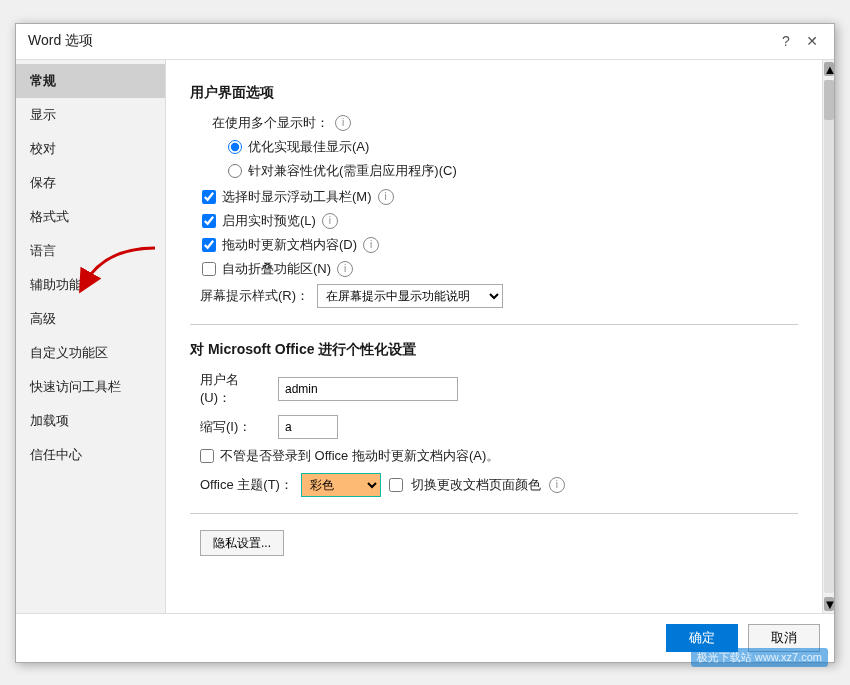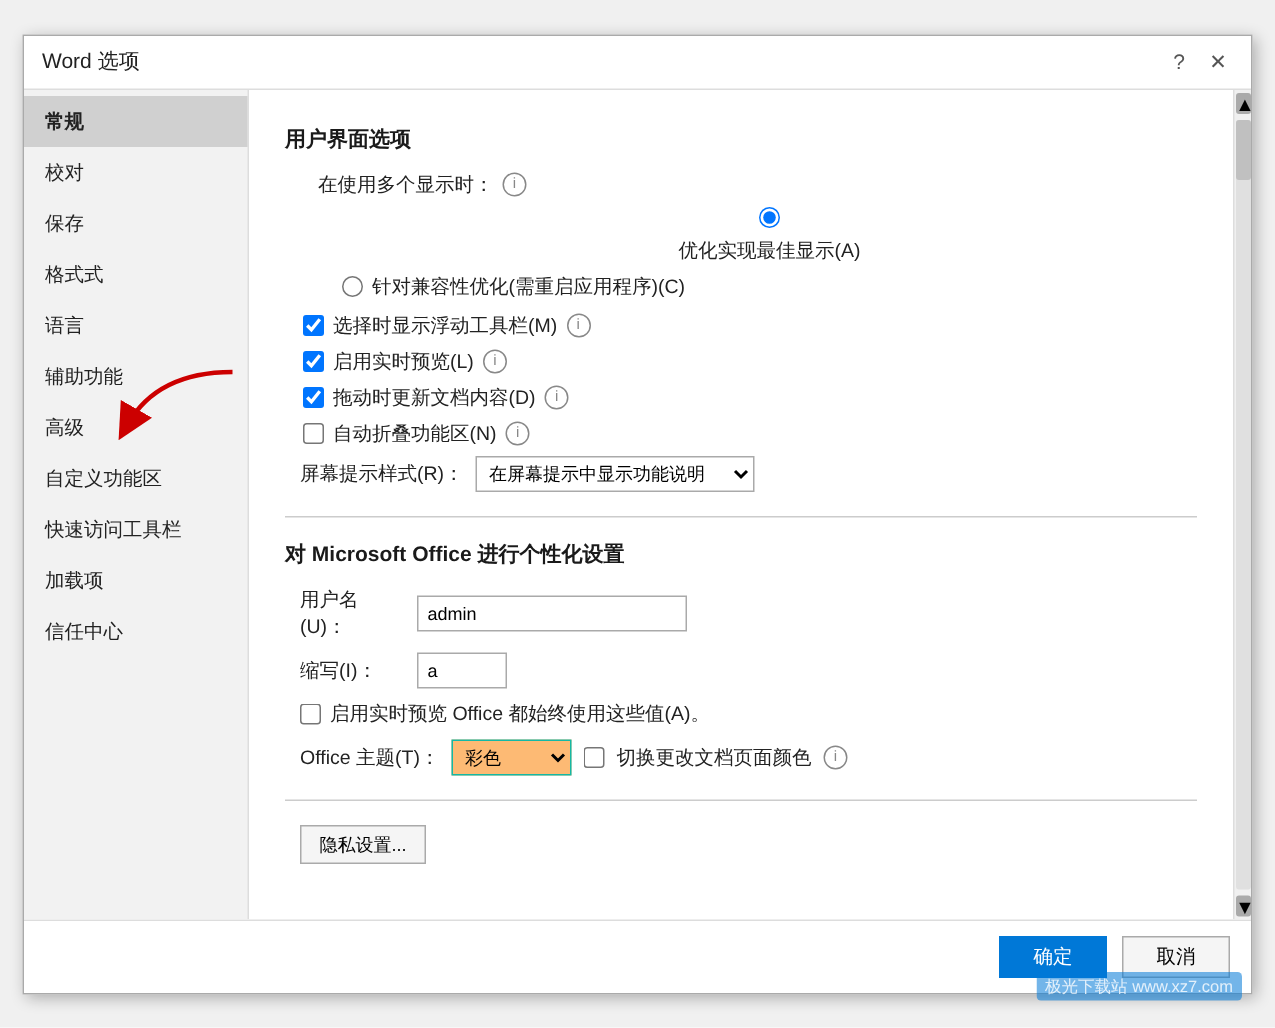--- a/index.html
+++ b/index.html
@@ -290,20 +290,21 @@
       <div class="title-bar-controls">
         <button class="title-btn">?</button>
         <button class="title-btn">✕</button>
       </div>
     </div>
 
     <div class="content-area">
 
       <div class="sidebar">
         <div class="sidebar-item active">常规</div>
+        <div class="sidebar-item">显示</div>
         <div class="sidebar-item">校对</div>
         <div class="sidebar-item">保存</div>
         <div class="sidebar-item">格式式</div>
         <div class="sidebar-item">语言</div>
         <div class="sidebar-item">辅助功能</div>
         <div class="sidebar-item">高级</div>
         <div class="sidebar-item">自定义功能区</div>
         <div class="sidebar-item">快速访问工具栏</div>
         <div class="sidebar-item">加载项</div>
         <div class="sidebar-item">信任中心</div>
@@ -312,21 +313,21 @@
       <div class="main-panel">
 
 
         <div class="section-title">用户界面选项</div>
 
         <div class="option-group">
           <div class="option-row">
             <span class="option-label">在使用多个显示时：</span>
             <span class="info-icon">i</span>
           </div>
-          <div class="option-row" style="padding-left:16px;flex-direction:column;">
+          <div class="option-row" style="padding-left:16px;">
             <input type="radio" name="display_opt" id="radio_opt" checked="" style="">
             <label for="radio_opt" class="option-label tooltip-label">
               <span>优化实现最佳显示(A)</span>
             </label>
           </div>
           <div class="option-row" style="padding-left:16px;">
             <input type="radio" name="display_opt" id="radio_compat" style="">
             <label for="radio_compat" class="option-label">
               <span>针对兼容性优化(需重启应用程序)(C)</span>
             </label>
@@ -383,21 +384,21 @@
           <input type="text" class="form-input" value="admin" style="">
         </div>
 
         <div class="form-row">
           <span class="form-label">缩写(I)：</span>
           <input type="text" class="form-input" value="a" style="width: 60px;">
         </div>
 
         <div class="checkbox-row">
           <input type="checkbox" id="cb_always" style="">
-          <label for="cb_always" class="option-label">启用实时预览 Office 都始终使用这些值(A)。</label>
+          <label for="cb_always" class="option-label">不管是否登录到 Office 拖动时更新文档内容(A)。</label>
         </div>
 
         <div class="office-theme-row">
           <span class="screen-tip-label">Office 主题(T)：</span>
           <select class="theme-select">
             <option>彩色</option>
             <option>深灰色</option>
             <option>黑色</option>
             <option>白色</option>
           </select>

